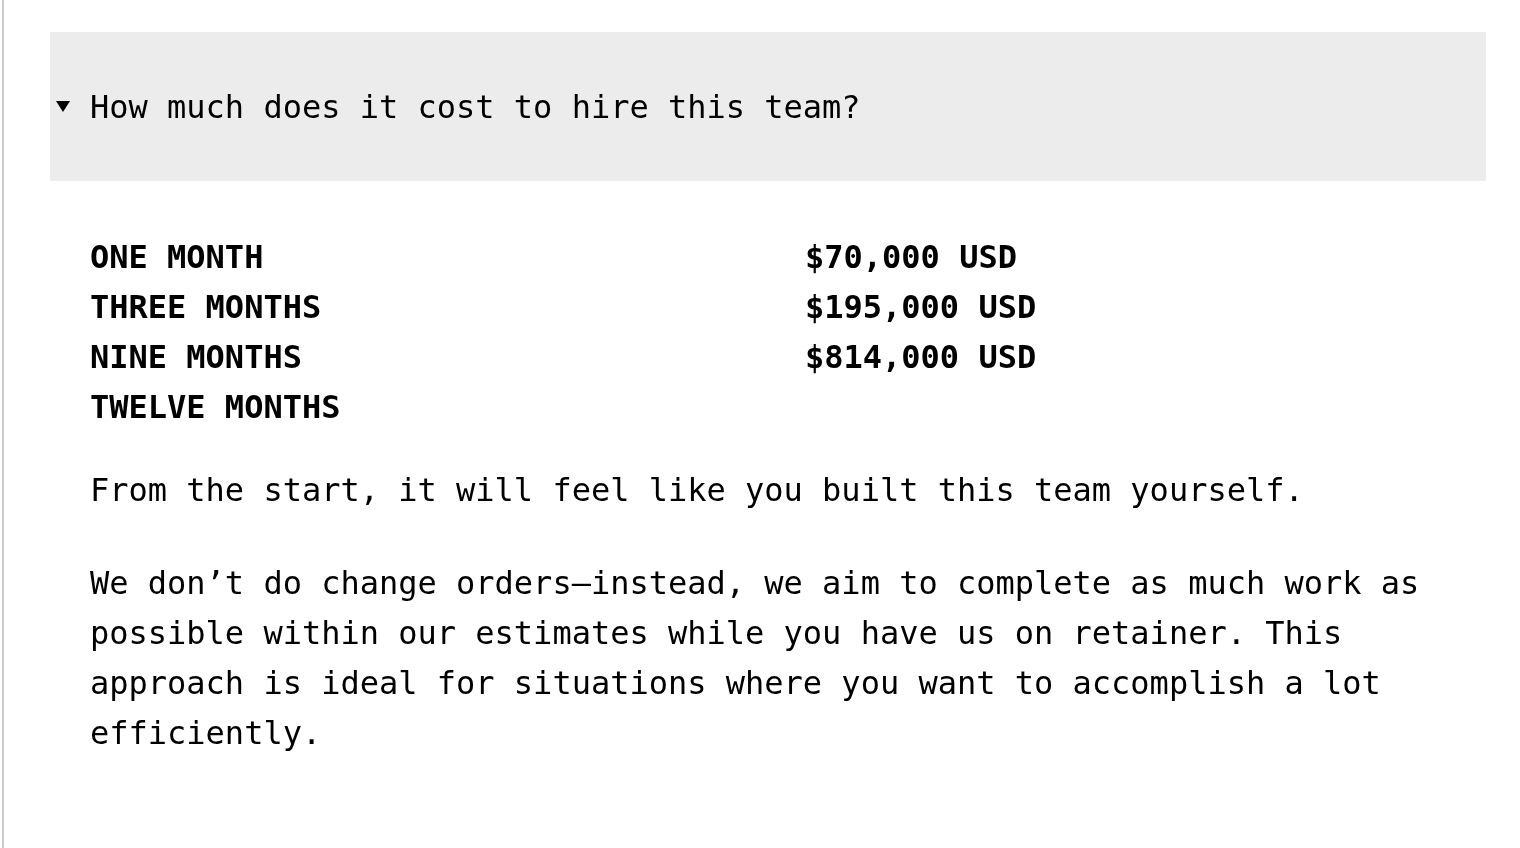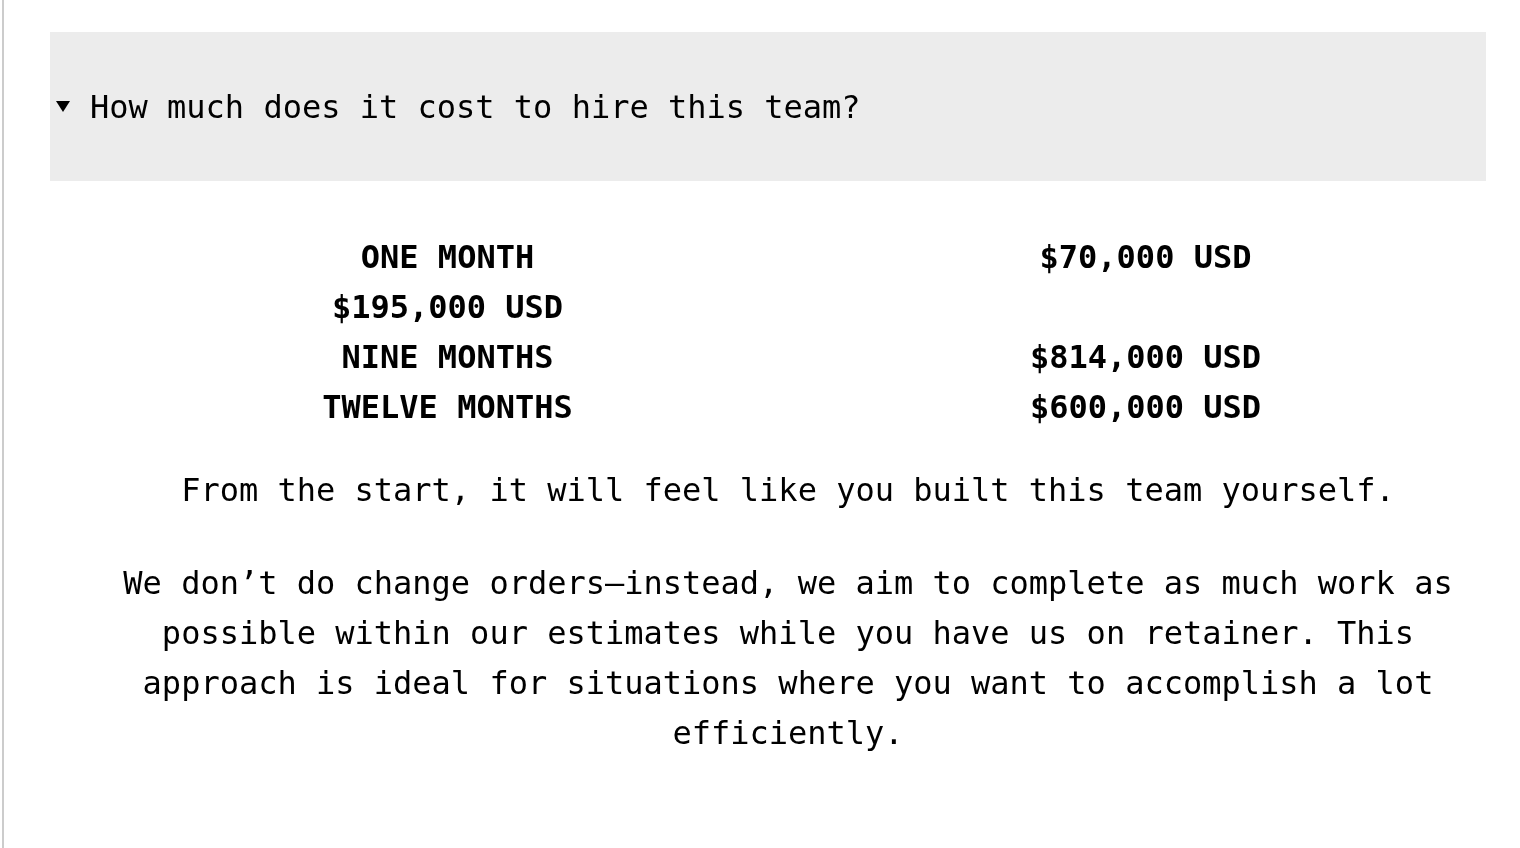--- a/index.html
+++ b/index.html
@@ -19,21 +19,20 @@
   .left-rule {
     position: absolute;
     left: 2px;
     top: 0;
     width: 2px;
     height: 848px;
     background: #cccccc;
   }
   details.faq {
     margin: 32px 34px 0 50px;
-    text-align: center;
   }
   summary.faq-summary {
     list-style: none;
     background: #ececec;
     height: 149px;
     display: flex;
     align-items: center;
     padding-left: 6px;
     cursor: pointer;
     outline: none;
@@ -86,29 +85,29 @@
   </summary>
 
   <div class="answer">
 
     <div class="pricing">
       <div class="pricing-row">
         <span>ONE MONTH</span>
         <span>$70,000 USD</span>
       </div>
       <div class="pricing-row">
+        <span>THREE MONTHS</span>
         <span>$195,000 USD</span>
       </div>
       <div class="pricing-row">
         <span>NINE MONTHS</span>
         <span>$814,000 USD</span>
       </div>
       <div class="pricing-row">
         <span>TWELVE MONTHS</span>
-        <span>$600,000 USD</span>
       </div>
     </div>
 
     <p class="intro-paragraph">From the start, it will feel like you built this team yourself.</p>
 
     <p class="details-paragraph">We don’t do change orders—instead, we aim to complete as much work as
 possible within our estimates while you have us on retainer. This
 approach is ideal for situations where you want to accomplish a lot
 efficiently.</p>
 

